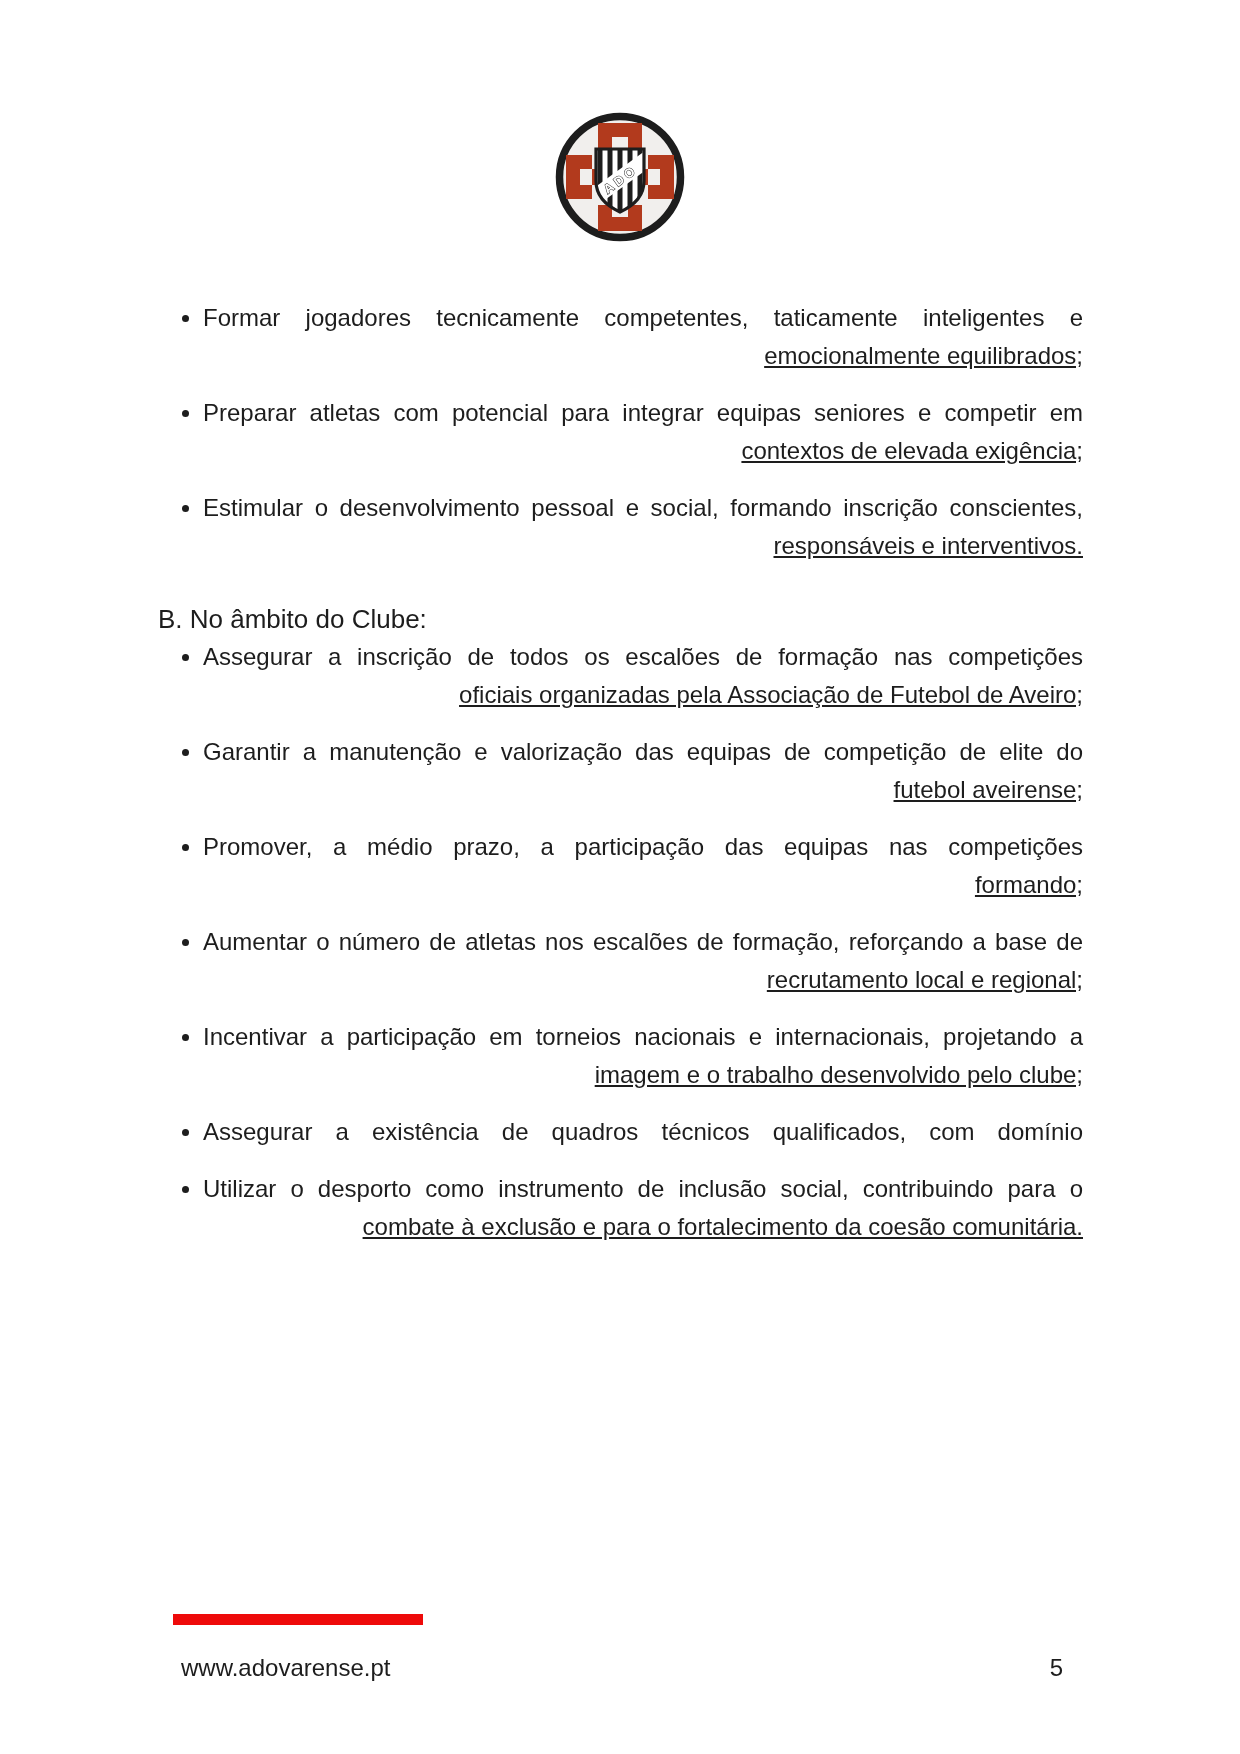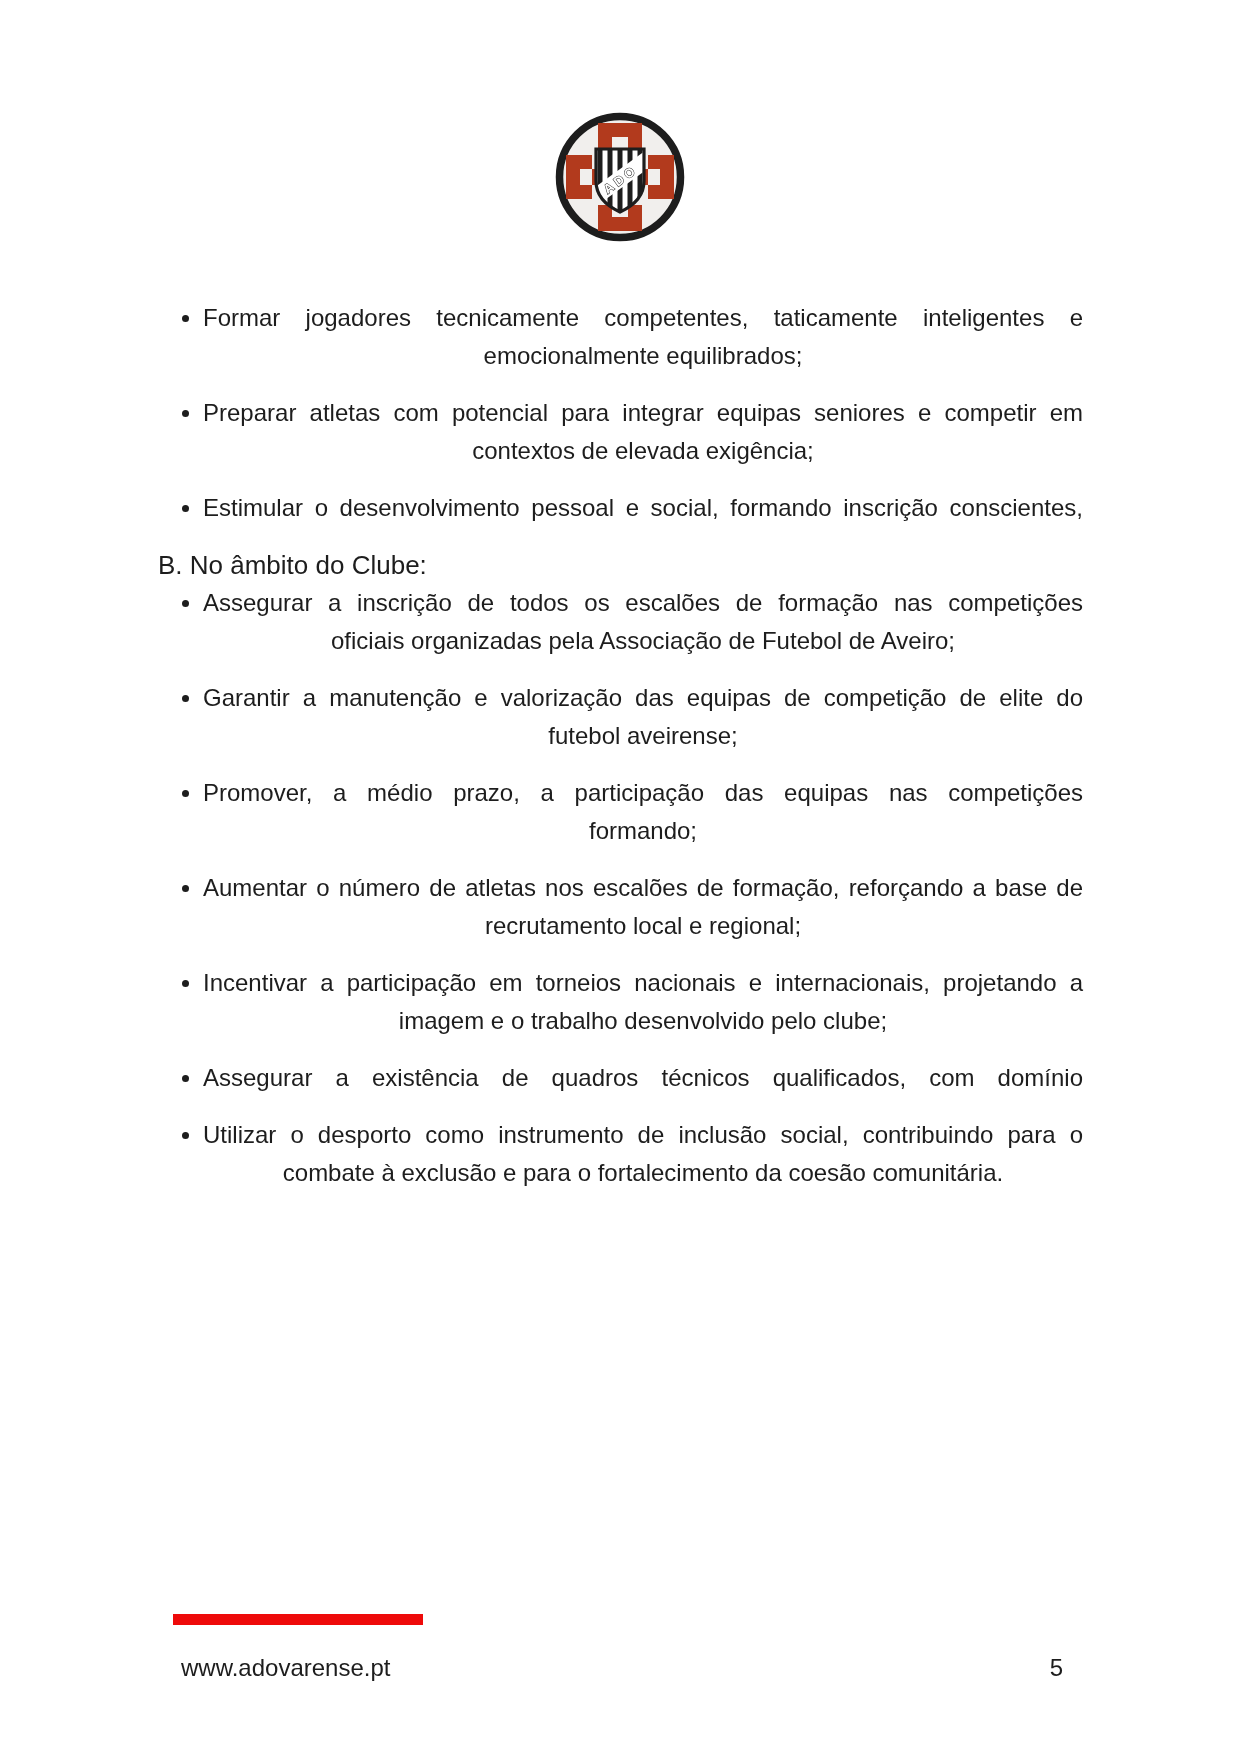--- a/index.html
+++ b/index.html
@@ -46,26 +46,26 @@
   li.obj .dot{
     position:absolute;
     left:24px;
     top:16px;
     width:7px;
     height:7px;
     border-radius:50%;
     background:var(--ink);
   }
   .l1{text-align:justify;text-align-last:justify;}
-  .l2{text-align:center;}
+  .l2{text-align:right;text-decoration:underline;}
   h2.section{
     font-size:26px;
     line-height:38px;
     font-weight:400;
-    margin:19px 0 0 0;
+    margin:35px 0 0 0;
     color:var(--ink);
   }
   .footer-rule{
     position:absolute;
     left:173px;
     top:1614px;
     width:250px;
     height:11px;
     background:var(--accent_red);
   }
@@ -146,20 +146,21 @@
         <div class="l2">emocionalmente equilibrados;</div>
       </li>
       <li class="obj">
         <span class="dot"></span>
         <div class="l1">Preparar atletas com potencial para integrar equipas seniores e competir em</div>
         <div class="l2">contextos de elevada exigência;</div>
       </li>
       <li class="obj">
         <span class="dot"></span>
         <div class="l1">Estimular o desenvolvimento pessoal e social, formando inscrição conscientes,</div>
+        <div class="l2">responsáveis e interventivos.</div>
       </li>
     </ul>
 
     <h2 class="section">B. No âmbito do Clube:</h2>
 
     <ul class="obj-list">
       <li class="obj">
         <span class="dot"></span>
         <div class="l1">Assegurar a inscrição de todos os escalões de formação nas competições</div>
         <div class="l2">oficiais organizadas pela Associação de Futebol de Aveiro;</div>

